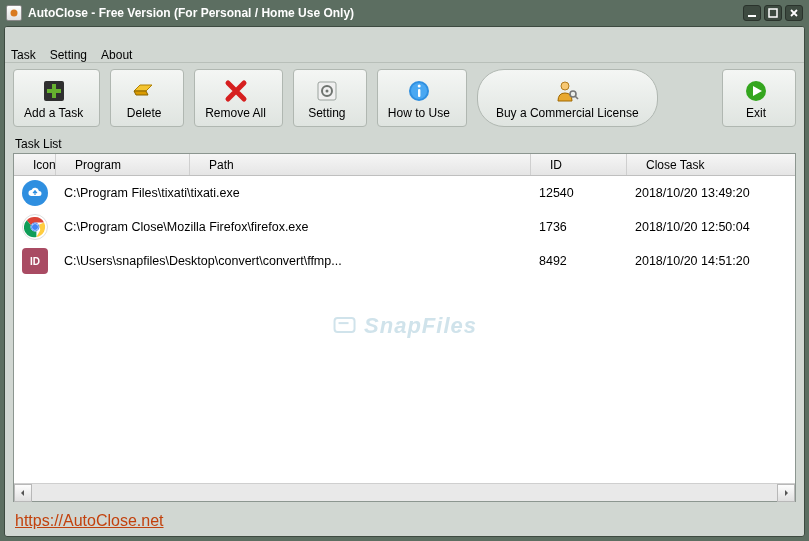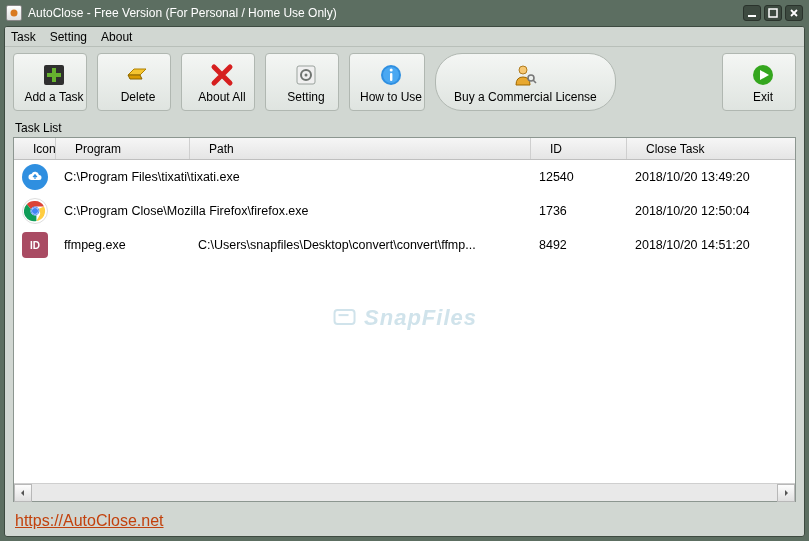--- a/index.html
+++ b/index.html
@@ -22,21 +22,21 @@
 }
 .titlebar .app-icon {
   width: 16px; height: 16px;
   background: linear-gradient(#fff,#e0e0e0);
   border: 1px solid #888;
   border-radius: 2px;
   margin-right: 6px;
   display: inline-flex; align-items: center; justify-content: center;
 }
 .titlebar .app-icon svg { width: 10px; height: 10px; }
-.titlebar .title { font-weight: normal; font-size: 12px; flex: 0 0 auto; }
+.titlebar .title { font-weight: bold; font-size: 12px; flex: 0 0 auto; }
 .titlebar .spacer { flex: 1; }
 .titlebar .win-controls { display: flex; gap: 3px; }
 .win-btn {
   width: 18px; height: 16px;
   background: #3d4a40;
   border: 1px solid #2a332c;
   border-radius: 3px;
   display: inline-flex; align-items: center; justify-content: center;
   cursor: pointer;
 }
@@ -47,23 +47,23 @@
   margin: 0 4px 4px 4px;
   height: 511px;
   border: 1px solid #3d4a40;
   border-radius: 3px;
   display: flex;
   flex-direction: column;
   overflow: hidden;
 }
 .menubar {
   background: #d1d7d2;
-  height: 20px;
-  display: flex;
-  align-items: center;
+  height: 36px;
+  display: flex;
+  align-items: flex-end;
   padding: 0 6px;
   gap: 14px;
   border-bottom: 1px solid #b8bfb9;
 }
 .menubar .menu-item { font-size: 12px; color: #000; cursor: default; }
 
 .toolbar {
   background: #d1d7d2;
   padding: 6px 8px;
   display: flex;
@@ -72,21 +72,21 @@
 .tool-btn {
   background: linear-gradient(#f4f6f4, #dfe4e0);
   border: 1px solid #b0b7b1;
   border-radius: 4px;
   min-width: 74px;
   height: 58px;
   display: flex;
   flex-direction: column;
   align-items: center;
   justify-content: center;
-  padding: 4px 2px 3px 10px;
+  padding: 4px 16px 3px 10px;
   cursor: pointer;
   font-size: 12px;
   color: #000;
   gap: 2px;
 }
 .tool-btn.wide { padding-left: 18px; padding-right: 18px; border-radius: 27px; }
 .tool-btn .ticon { width: 28px; height: 26px; display: flex; align-items: center; justify-content: center; }
 .tool-sep { flex: 1; }
 
 .list-label {
@@ -233,21 +233,21 @@
         </svg>
       </span>
       <span>Delete</span>
     </div>
     <div class="tool-btn">
       <span class="ticon">
         <svg width="26" height="24" viewBox="0 0 26 24">
           <path d="M5 4 L21 20 M21 4 L5 20" stroke="#d61f1f" stroke-width="5" stroke-linecap="round"></path>
         </svg>
       </span>
-      <span>About All</span>
+      <span>Remove All</span>
     </div>
     <div class="tool-btn">
       <span class="ticon">
         <svg width="26" height="24" viewBox="0 0 26 24">
           <rect x="4" y="3" width="18" height="18" rx="2" fill="#f0f0f0" stroke="#9aa29d" stroke-width="1"></rect>
           <circle cx="13" cy="12" r="5" fill="none" stroke="#6f7470" stroke-width="2"></circle>
           <circle cx="13" cy="12" r="1.5" fill="#6f7470"></circle>
         </svg>
       </span>
       <span>Setting</span>
@@ -339,21 +339,20 @@
       </div>
 
       <div class="grid-row">
         <div class="cell col-icon">
           <span class="row-icon" style="background:#a94b63;border-radius:4px">
             <svg width="18" height="14" viewBox="0 0 18 14">
                 <text x="9" y="11" font-size="10" font-weight="bold" text-anchor="middle" fill="#fff" font-family="Arial">ID</text>
               </svg>
           </span>
         </div>
-        <div class="cell col-prog">ffmpeg.exe</div>
         <div class="cell col-path">C:\Users\snapfiles\Desktop\convert\convert\ffmp...</div>
         <div class="cell col-id">8492</div>
         <div class="cell col-time">2018/10/20 14:51:20</div>
       </div>
     </div>
     <div class="hscroll">
       <span class="arrow">
         <svg width="8" height="8" viewBox="0 0 8 8">
             <polygon points="5,1 2,4 5,7" fill="#555"></polygon>
           </svg>

